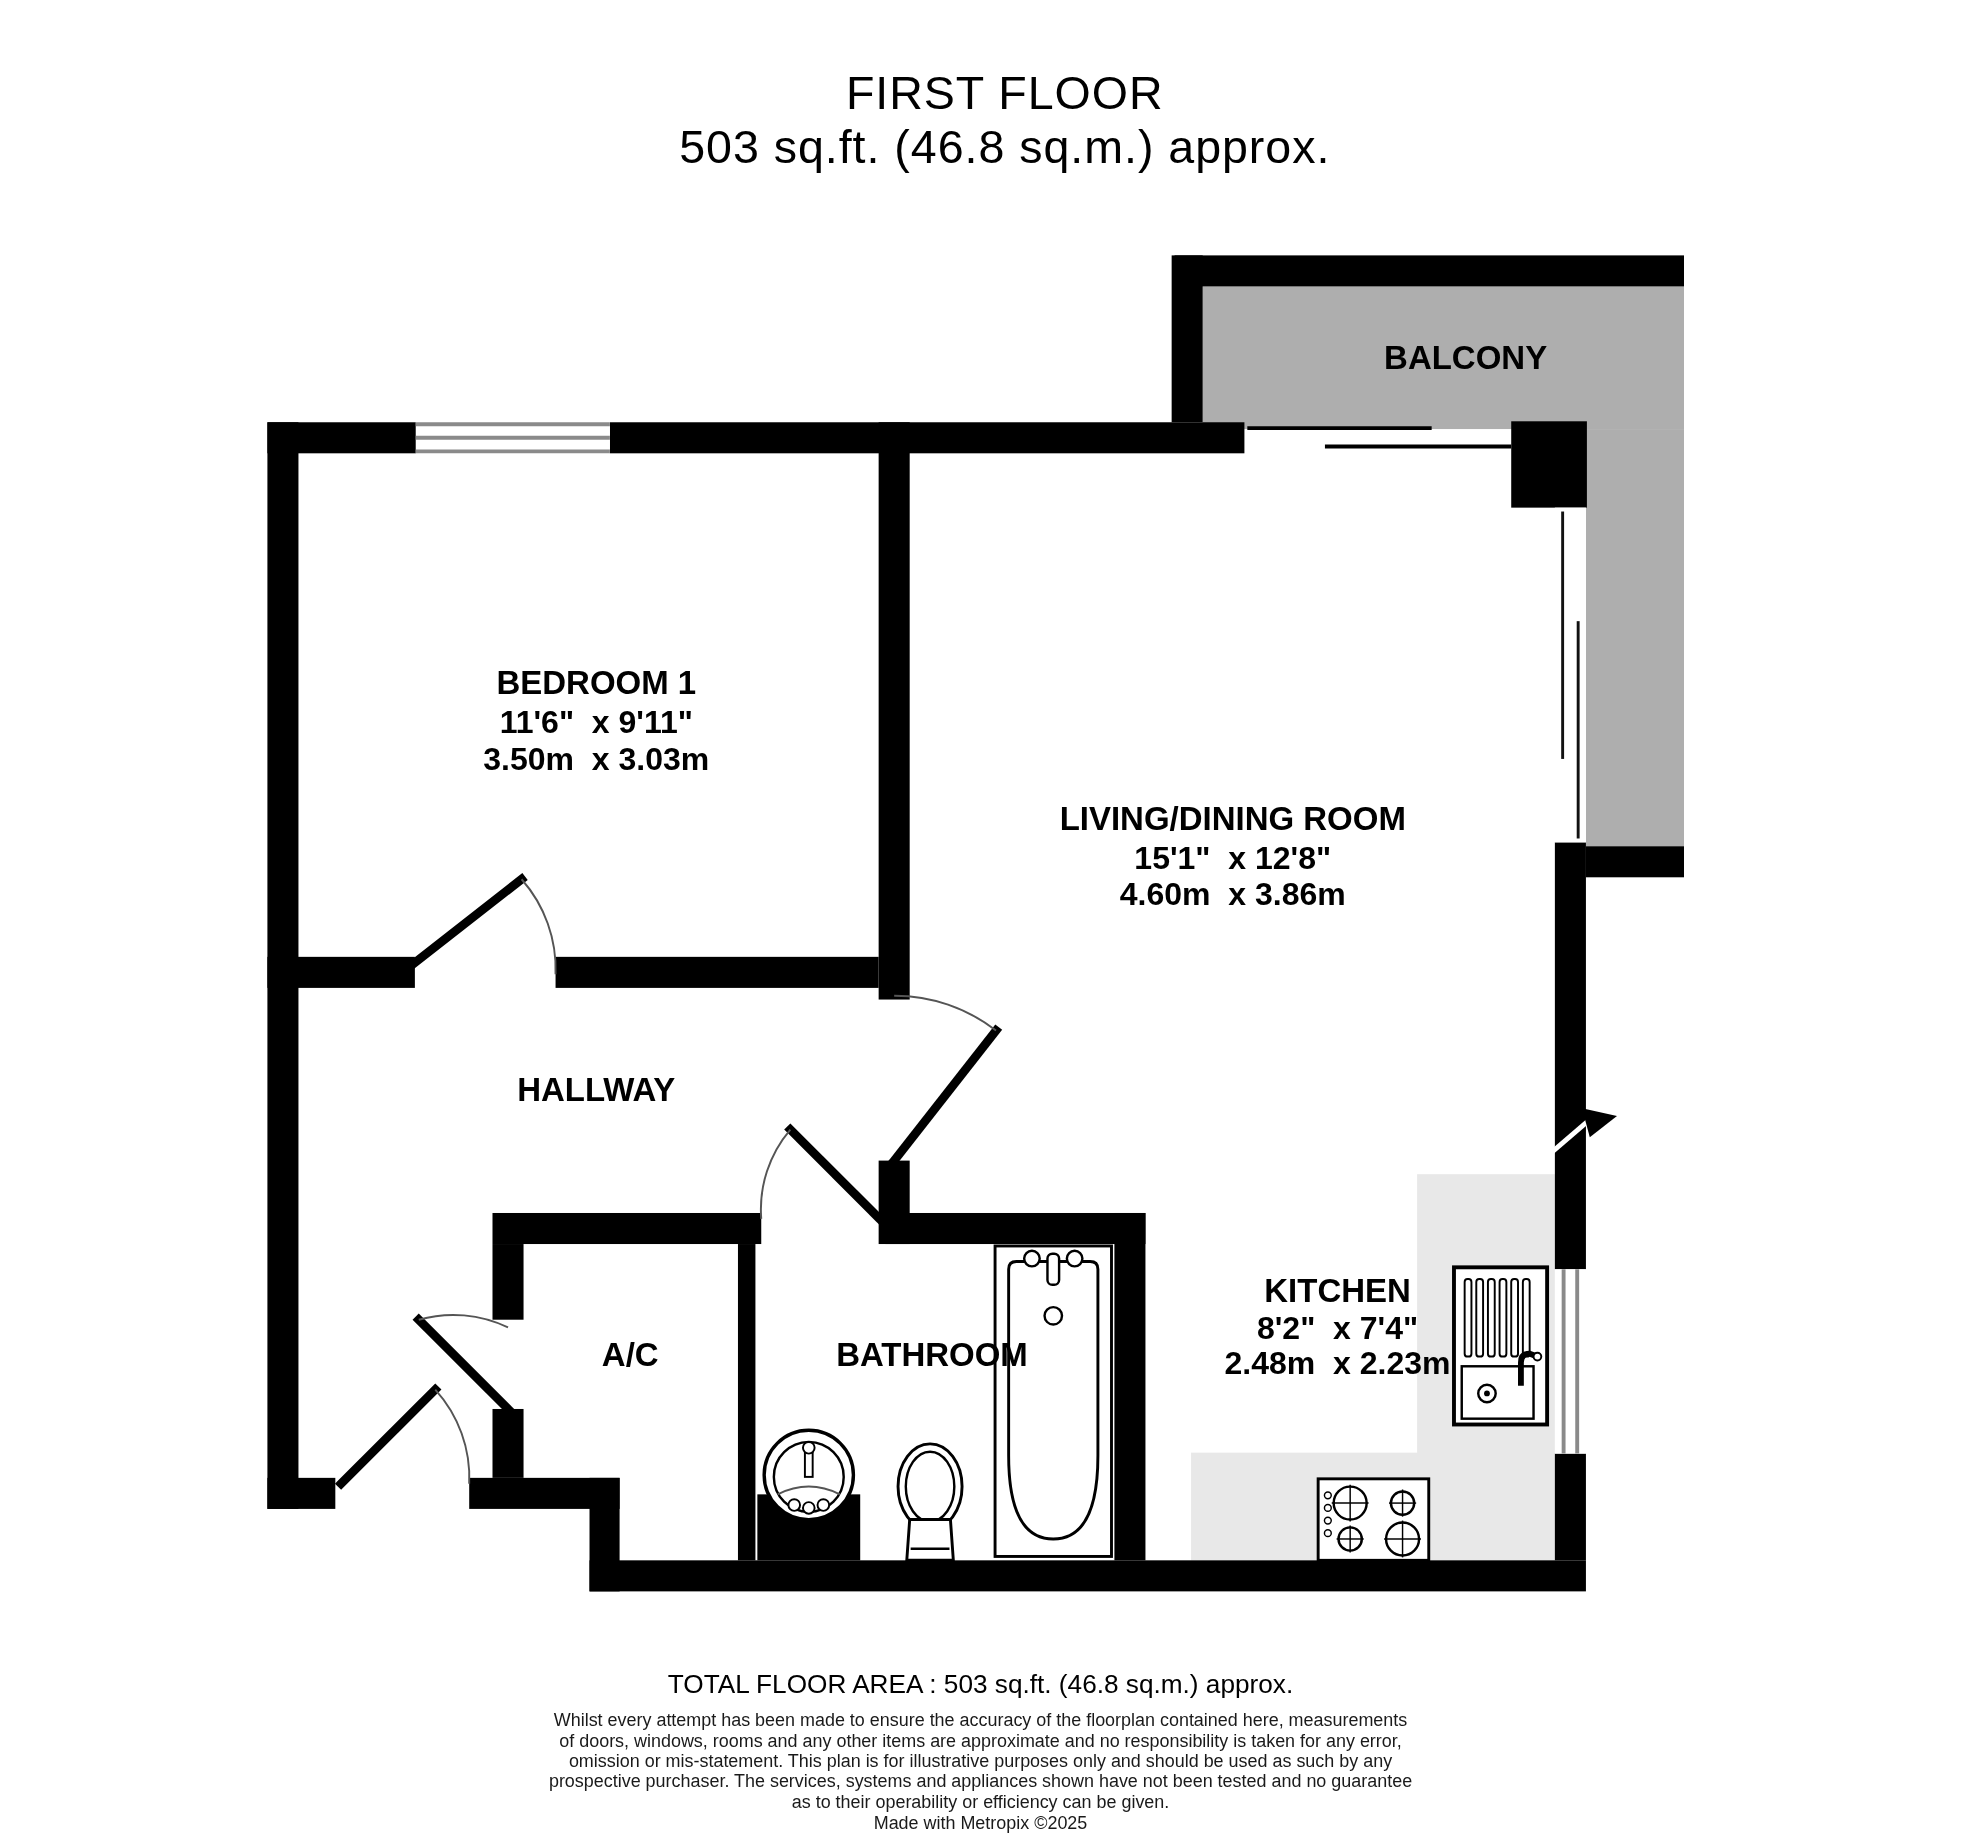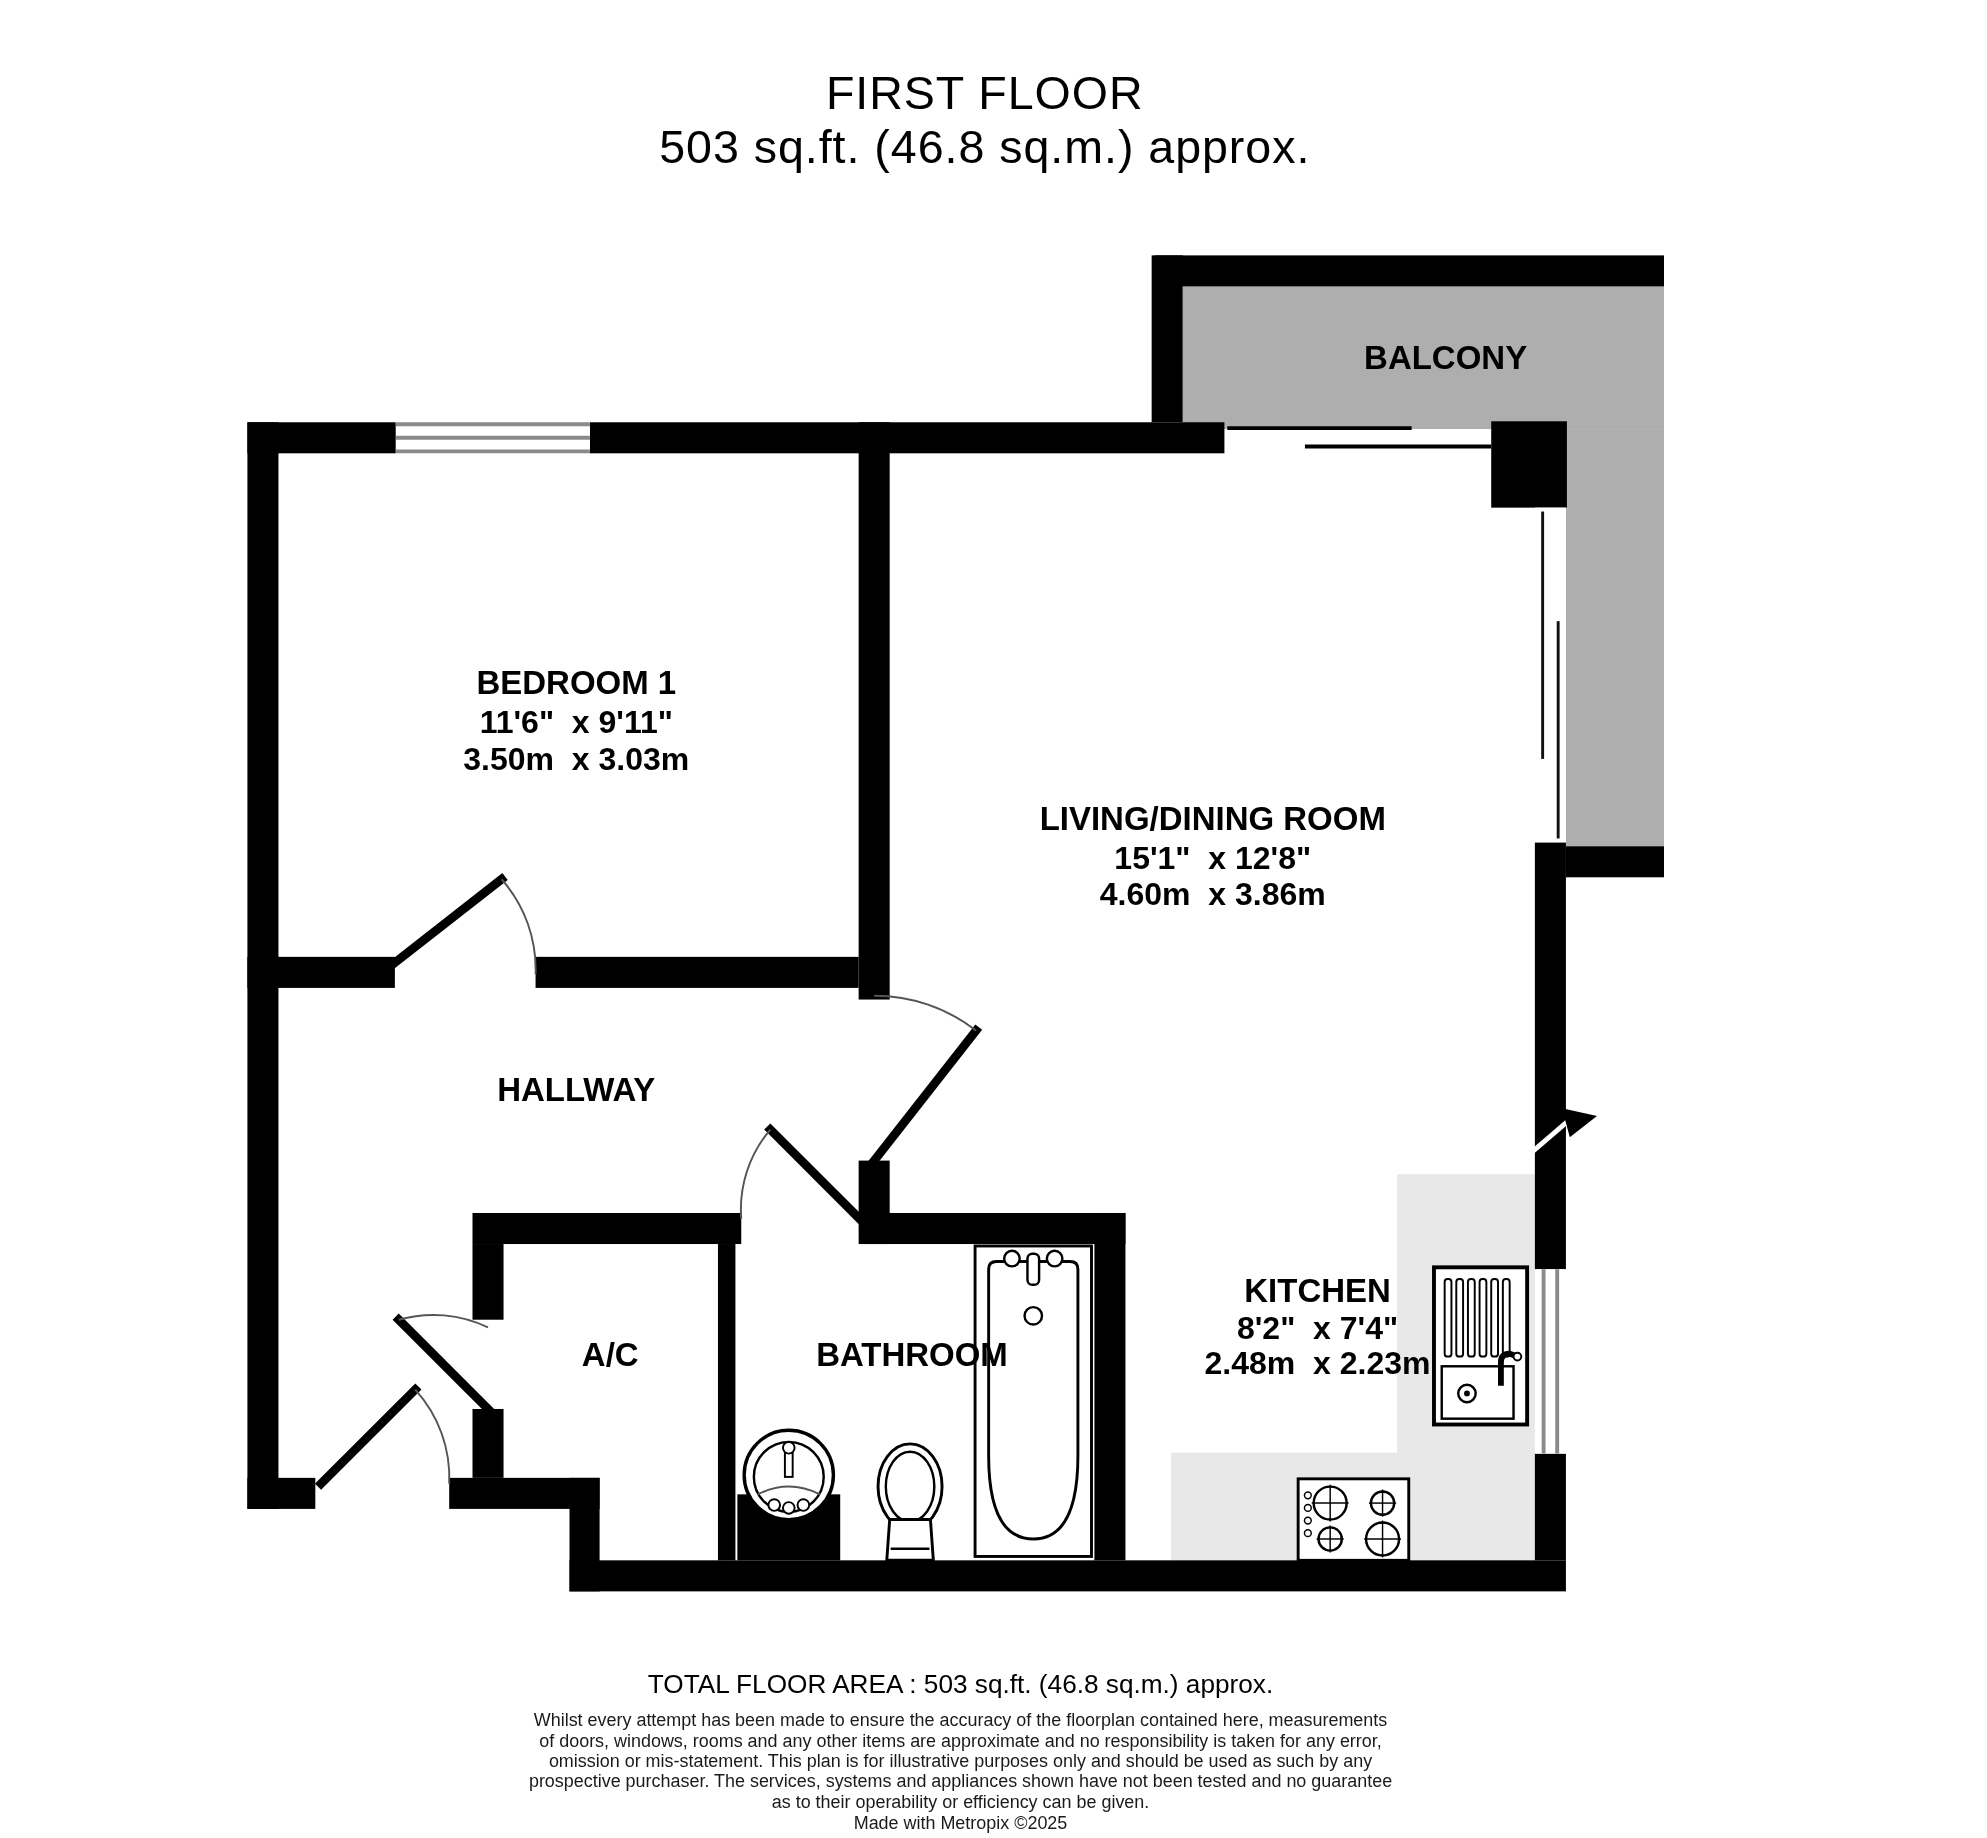--- a/index.html
+++ b/index.html
@@ -1,17 +1,17 @@
 <!DOCTYPE html>
 <html><head>
 <meta charset="utf-8">
 <style>
   html,body{margin:0;padding:0;background:#ffffff;}
   .page{position:relative;width:1664px;height:1839px;background:#ffffff;overflow:hidden;
-        font-family:"Liberation Sans", sans-serif;}
+        font-family:"Liberation Sans", sans-serif;margin-left:20px;}
   svg{display:block;}
   text{fill:#000000;}
   .title-line{font-size:48px;font-weight:400;letter-spacing:1px;}
   .room-name{font-size:34px;font-weight:bold;}
   .room-dim{font-size:33px;font-weight:bold;}
   .footer-total{font-size:27px;font-weight:400;}
   .footer-small{font-size:18.5px;font-weight:400;fill:#1a1a1a;}
   .wall{fill:#000000;}
   .leaf{stroke:#000000;stroke-width:9;stroke-linecap:square;}
   .arc{stroke:#555555;stroke-width:2;fill:none;}

